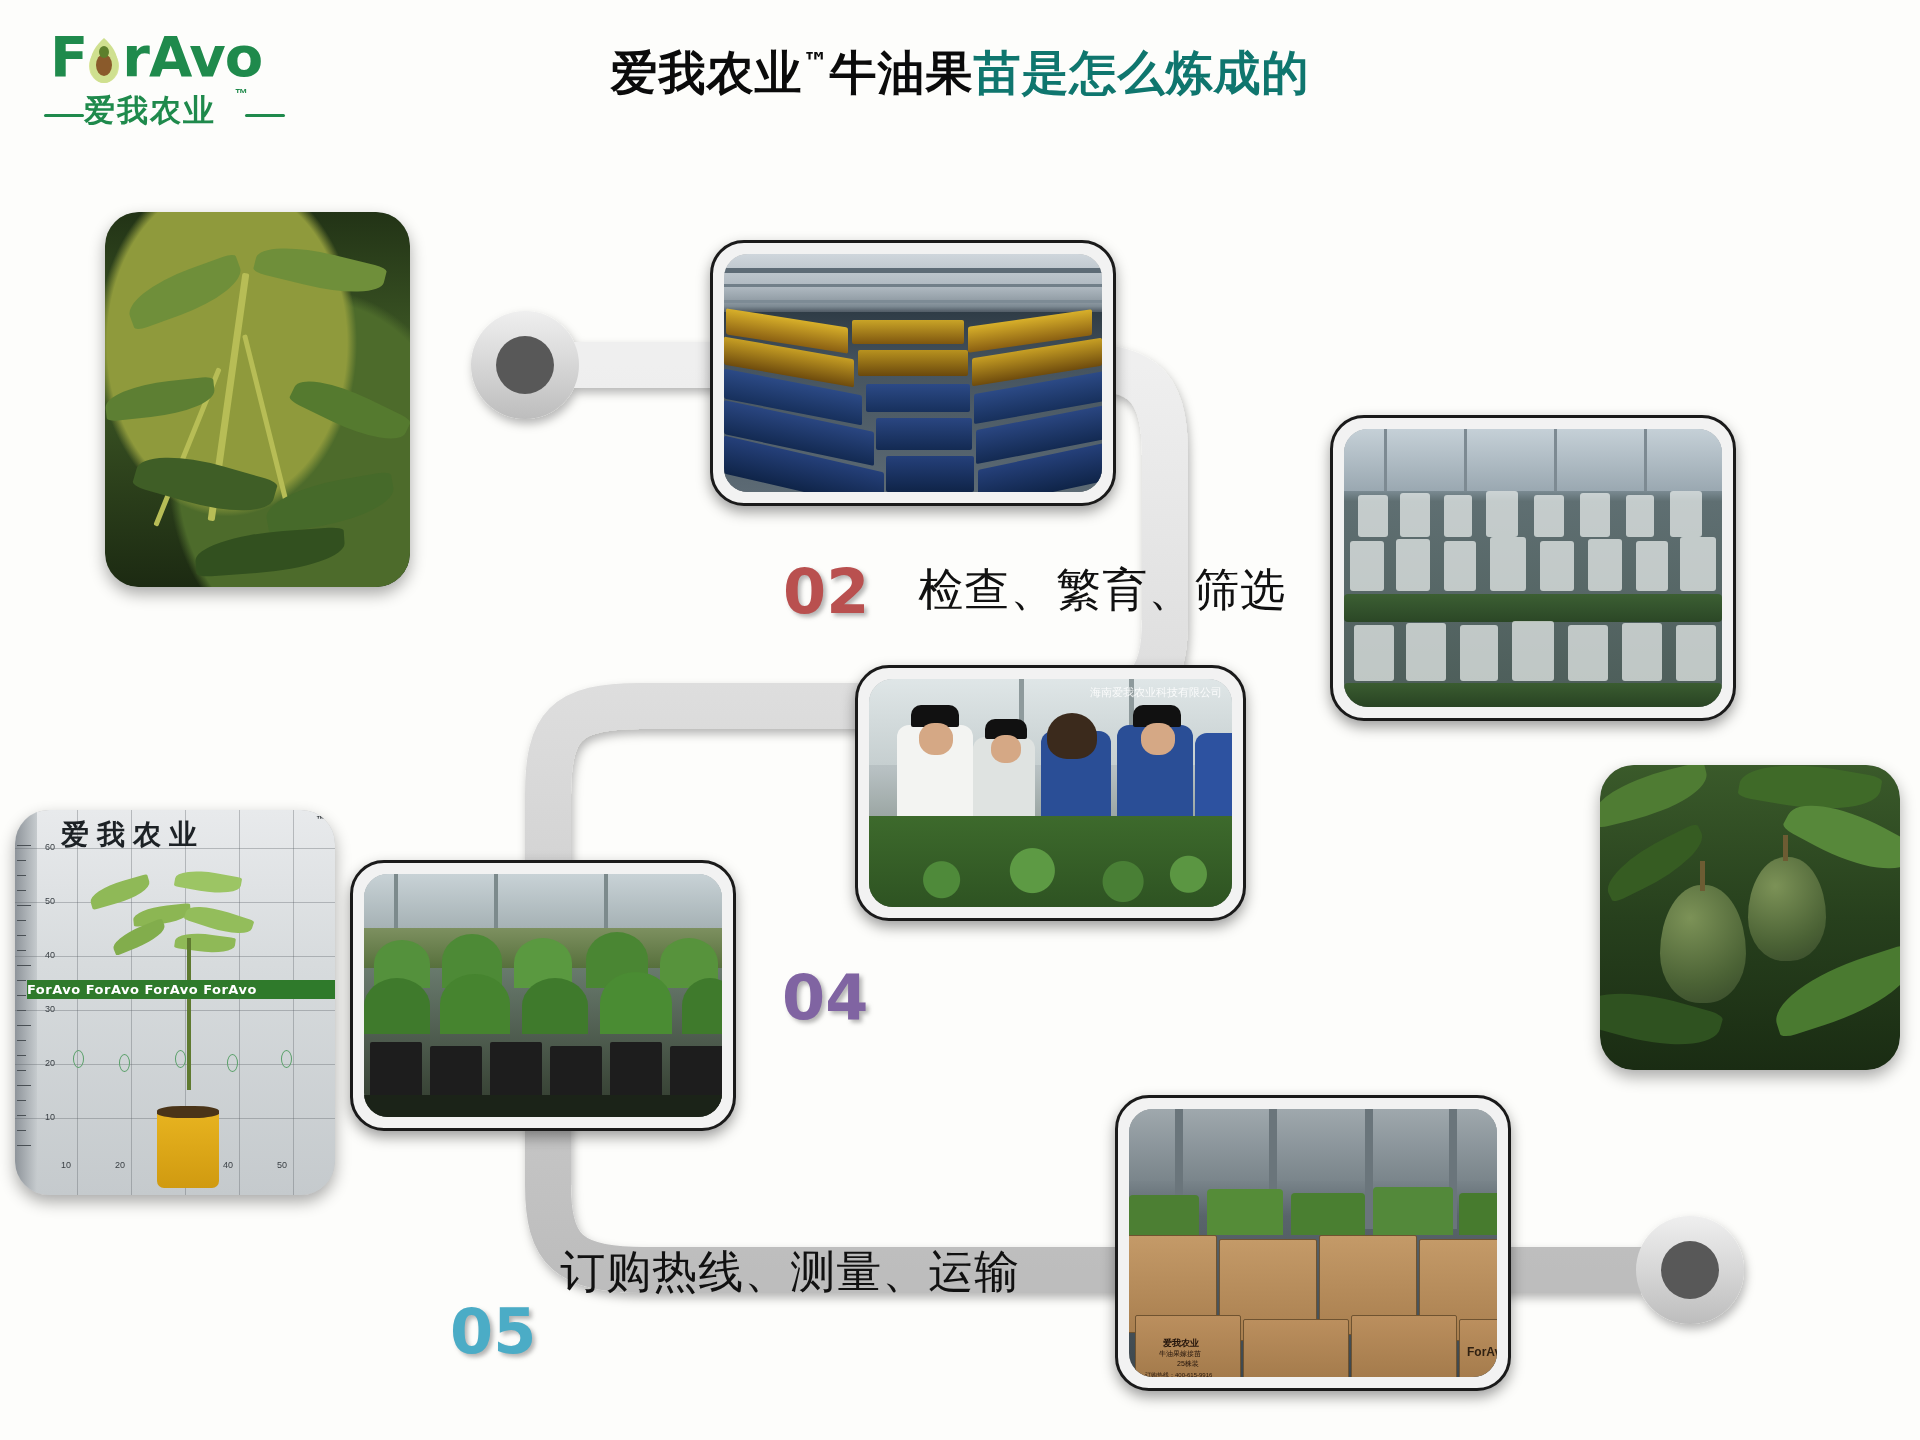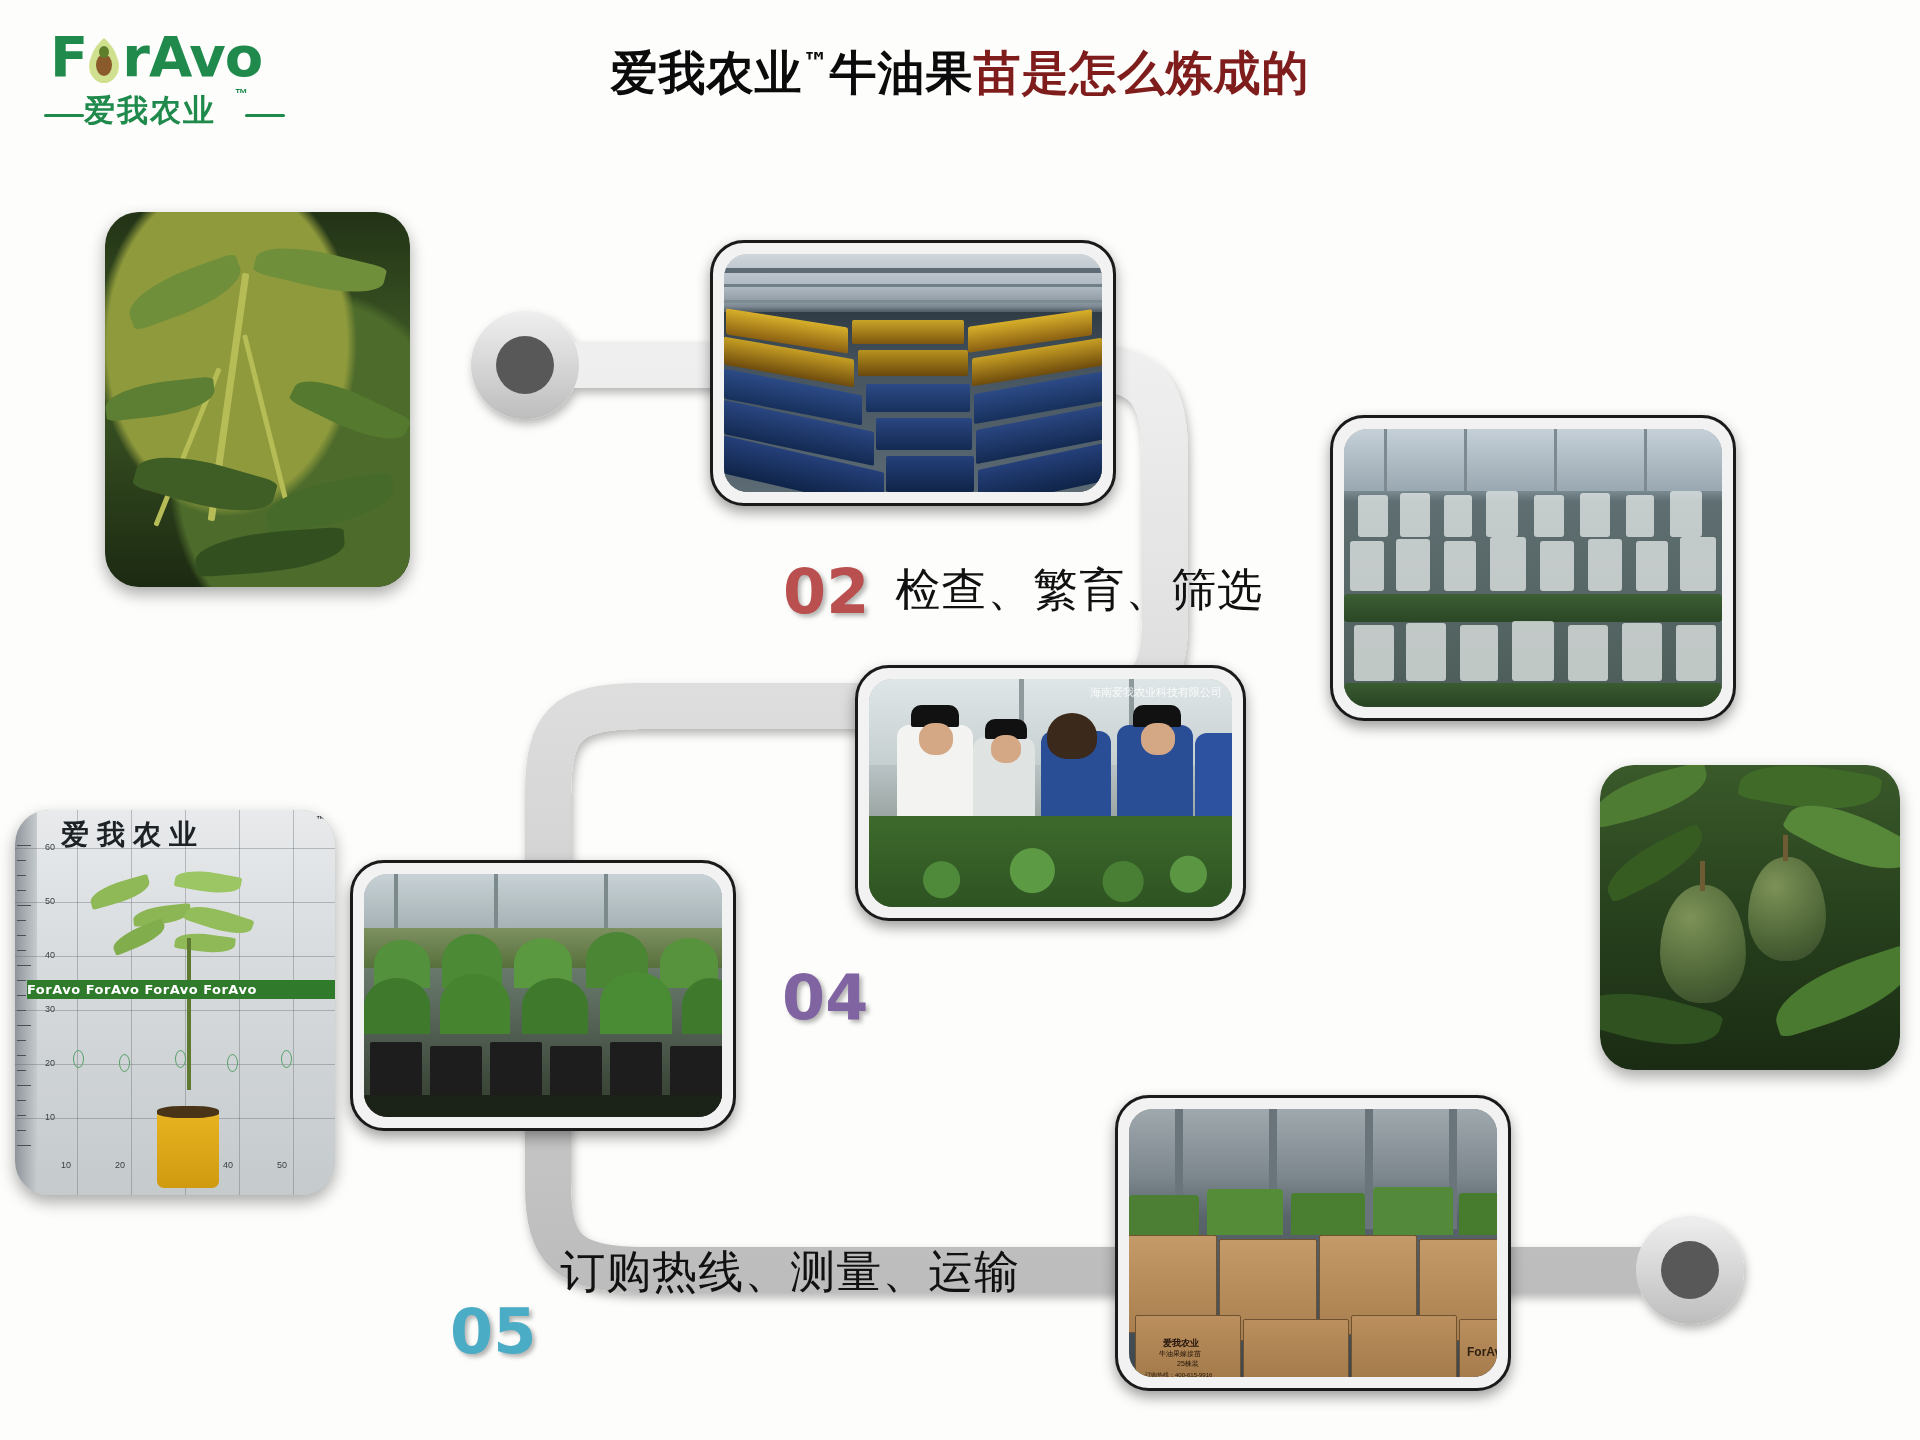--- a/index.html
+++ b/index.html
@@ -23,21 +23,21 @@
   .logo-tm{position:absolute;left:193px;top:58px;font-size:13px;color:#1f8a4c;font-weight:700;}
   .logo-rule{position:absolute;height:3px;background:#1f8a4c;top:86px;border-radius:2px;}
   .logo-rule.left{left:2px;width:40px;}
   .logo-rule.right{left:203px;width:40px;}
 
   
   #title{position:absolute;left:0;right:0;top:42px;text-align:center;
     font-size:47px;font-weight:700;color:#0b0b0b;letter-spacing:1px;
     font-family:"DejaVu Sans",sans-serif;white-space:nowrap;}
   #title .tm{font-size:26px;vertical-align:18px;}
-  #title .red{color:#7f1d1d;}
+  #title .red{color:#0f766e;}
 
   
   #ribbon{position:absolute;left:0;top:0;width:1920px;height:1440px;}
 
   
   .frame{position:absolute;border-radius:34px;background:#f2f2f2;
     box-shadow:0 6px 14px rgba(0,0,0,.38);
     border:3px solid #1a1a1a;overflow:hidden;}
   .frame .inner{position:absolute;inset:11px;border-radius:24px;overflow:hidden;
     box-shadow:inset 0 0 4px rgba(0,0,0,.5);}
@@ -432,21 +432,21 @@
         <div class="cartonlabel" style="left:34px;top:228px;font-size:9px;font-weight:700;">爱我农业</div>
         <div class="cartonlabel" style="left:30px;top:240px;">牛油果嫁接苗</div>
         <div class="cartonlabel" style="left:48px;top:250px;">25株装</div>
         <div class="cartonlabel" style="left:16px;top:262px;font-size:6px;">订购热线：400-615-9916</div>
         <div class="cartonlabel" style="left:338px;top:236px;font-size:12px;font-weight:700;color:#2f2011;">ForAvo</div>
       </div>
     </div>
   </div>
 
 
-  <div class="step" style="left:783px;top:562px;">
+  <div class="step" style="left:783px;top:562px;gap:23px;">
     <span class="num" style="color:#b9504f;">02</span>
     <span class="txt">检查、繁育、筛选</span>
   </div>
 
 
   <div class="step" style="left:782px;top:968px;">
     <span class="num" style="color:#8064a2;">04</span>
   </div>
 
   <div class="step" style="left:450px;top:1288px;align-items:flex-end;">

